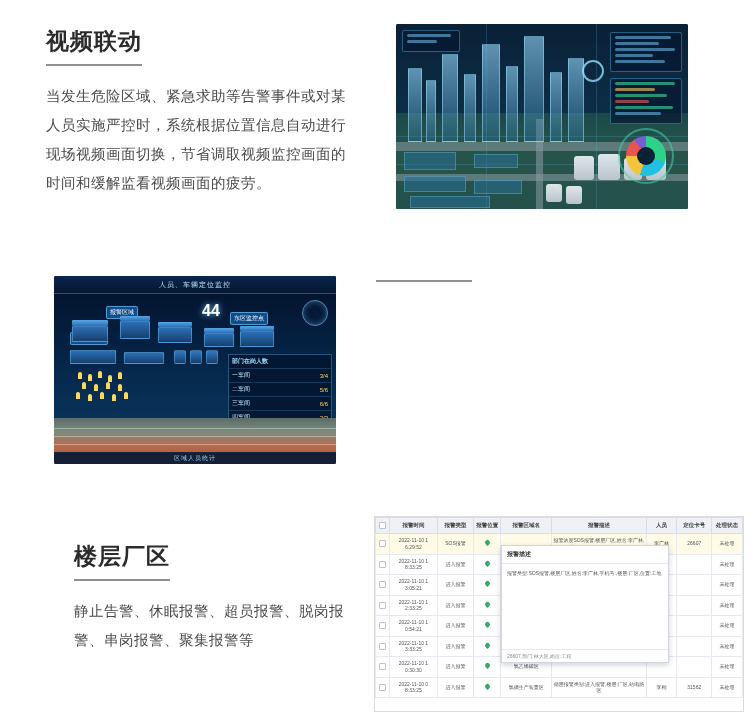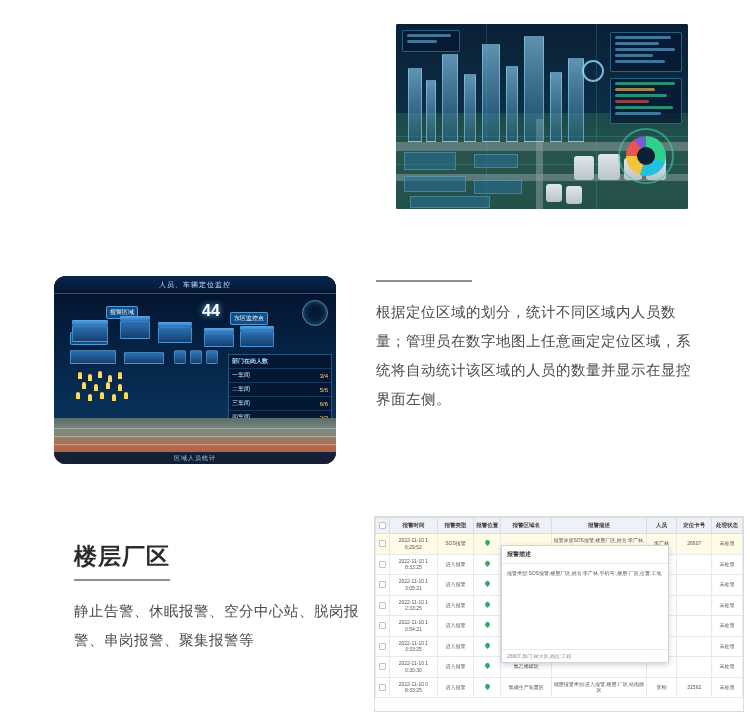--- a/index.html
+++ b/index.html
@@ -58,21 +58,21 @@
     background: #06101f;
   }
 
   
   .sec2-img {
     position: absolute;
     left: 54px;
     top: 276px;
     width: 282px;
     height: 188px;
-    border-radius: 12px;
+    border-radius: 2px;
     overflow: hidden;
     background: #020a18;
   }
   .sec2-text {
     position: absolute;
     left: 376px;
     top: 280px;
     width: 320px;
   }
 
@@ -271,20 +271,25 @@
     position: absolute; left: 0; right: 0; bottom: 0;
     border-top: 1px solid #e6eaf0; padding: 3px 5px; font-size: 5px; color: #888;
   }
   .tbl-hdr-row th:first-child { background: #eef1f6; }
 </style>
 </head>
 <body>
 
 <div class="page">
 
+  <div class="sec1-text">
+    <div class="section-title">视频联动</div>
+    <div class="title-rule"></div>
+    <div class="body-text">当发生危险区域、紧急求助等告警事件或对某人员实施严控时，系统根据位置信息自动进行现场视频画面切换，节省调取视频监控画面的时间和缓解监看视频画面的疲劳。</div>
+  </div>
 
   <div class="sec1-img">
     <div class="img1-bg"></div>
     <div class="i1-ground"></div>
 
     <div class="i1-grid-line" style="left:0;right:0;top:112px;height:1px;"></div>
     <div class="i1-grid-line" style="left:0;right:0;top:140px;height:1px;"></div>
     <div class="i1-grid-line" style="top:0;bottom:0;left:90px;width:1px;"></div>
     <div class="i1-grid-line" style="top:0;bottom:0;left:200px;width:1px;"></div>
 
@@ -421,27 +426,26 @@
       <div class="i2-lane" style="top:10px;"></div>
       <div class="i2-lane" style="top:18px;"></div>
       <div class="i2-lane" style="top:26px;"></div>
       <div class="i2-lane" style="top:34px;"></div>
     </div>
     <div class="i2-bottombar">区域人员统计</div>
   </div>
 
   <div class="sec2-text">
     <div class="title-rule"></div>
-    <div class="body-text">根据定位区域的划分，统计不同区域内人员数量；管理员在数字地图上任意画定定位区域，系统将自动统计该区域的人员的数量并显示在显控界面左侧。</div>
   </div>
 
   <div class="sec3-text">
     <div class="section-title">楼层厂区</div>
     <div class="title-rule"></div>
-    <div class="body-text">静止告警、休眠报警、空分中心站、脱岗报警、串岗报警、聚集报警等</div>
+    <div class="body-text">静止告警、休眠报警、超员报警、脱岗报警、串岗报警、聚集报警等</div>
   </div>
 
   <div class="sec3-img">
     <table class="tbl">
       <thead>
         <tr class="tbl-hdr-row">
           <th class="col-chk">
             <span class="chk"></span>
           </th>
           <th class="col-time">报警时间</th>

